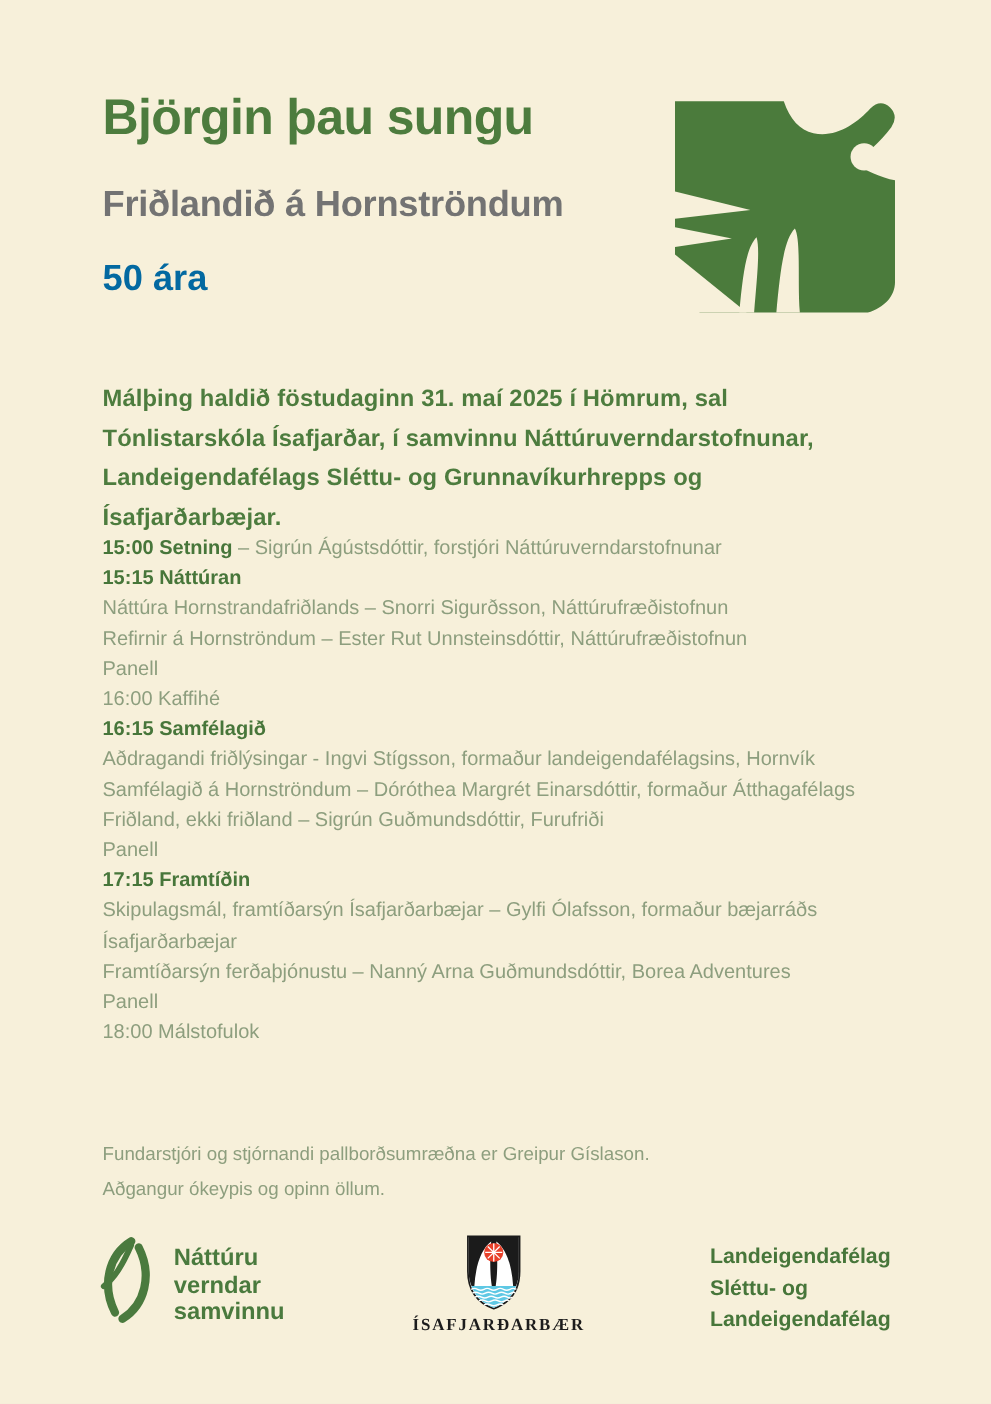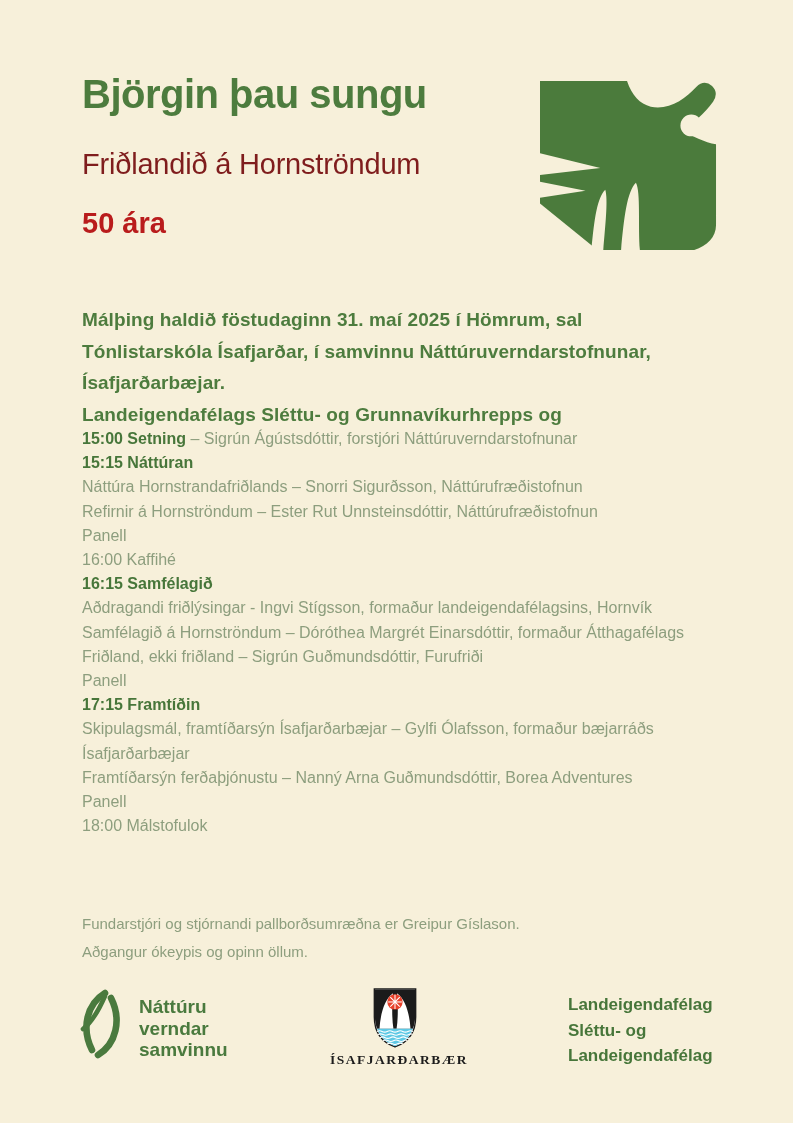--- a/index.html
+++ b/index.html
@@ -14,27 +14,27 @@
     background:#f7f0da;
   }
   .abs{position:absolute;}
   .title{
     left:82px;top:70px;
     font-size:40px;font-weight:bold;letter-spacing:-0.5px;
     line-height:48px;color:#4d7c3e;
   }
   .subtitle{
     left:82px;top:146px;
-    font-size:29px;font-weight:normal;letter-spacing:-0.2px;
-    line-height:36px;color:#7f1d1d;
+    font-size:29px;font-weight:bold;letter-spacing:-0.2px;
+    line-height:36px;color:#737373;
   }
   .years{
     left:82px;top:205px;
     font-size:29px;font-weight:bold;
-    line-height:36px;color:#b91c1c;
+    line-height:36px;color:#0369a1;
   }
   .main-logo{left:540px;top:80px;}
   .intro{
     left:82px;top:304px;width:640px;
     font-size:19px;font-weight:bold;line-height:31.5px;
     color:#4d7c3e;letter-spacing:0.1px;
   }
   .agenda{
     left:82px;top:427px;width:680px;
     font-size:16px;line-height:24.2px;color:#8d9e7e;
@@ -89,22 +89,22 @@
     <path fill="#f7f0da" d="M0,102 L46,111 L0,118 Z"></path>
     <path fill="#f7f0da" d="M0,124 L58,171 L0,171 Z"></path>
     <path fill="#f7f0da" d="M52,171 C55,138 58,118 66,110 C69,120 66,146 64,171 Z"></path>
     <path fill="#f7f0da" d="M82,171 C85,138 88,112 97,103 C102,112 99,148 101,171 Z"></path>
   </svg>
 
   <div class="abs intro">
 
   <div>Málþing haldið föstudaginn 31. maí 2025 í Hömrum, sal</div>
       <div>Tónlistarskóla Ísafjarðar, í samvinnu Náttúruverndarstofnunar,</div>
+      <div>Landeigendafélags Sléttu- og Grunnavíkurhrepps og</div>
       <div>Ísafjarðarbæjar.</div>
-      <div>Landeigendafélags Sléttu- og Grunnavíkurhrepps og</div>
     </div>
 
   <div class="abs agenda">
 
   <div><span class="ab">15:00 Setning</span><span class="at"> – Sigrún Ágústsdóttir, forstjóri Náttúruverndarstofnunar</span></div>
       <div><span class="ab">15:15 Náttúran</span><span class="at"></span></div>
       <div><span class="ab"></span><span class="at">Náttúra Hornstrandafriðlands – Snorri Sigurðsson, Náttúrufræðistofnun</span></div>
       <div><span class="ab"></span><span class="at">Refirnir á Hornströndum – Ester Rut Unnsteinsdóttir, Náttúrufræðistofnun</span></div>
       <div><span class="ab"></span><span class="at">Panell</span></div>
       <div><span class="ab"></span><span class="at">16:00 Kaffihé</span></div>

